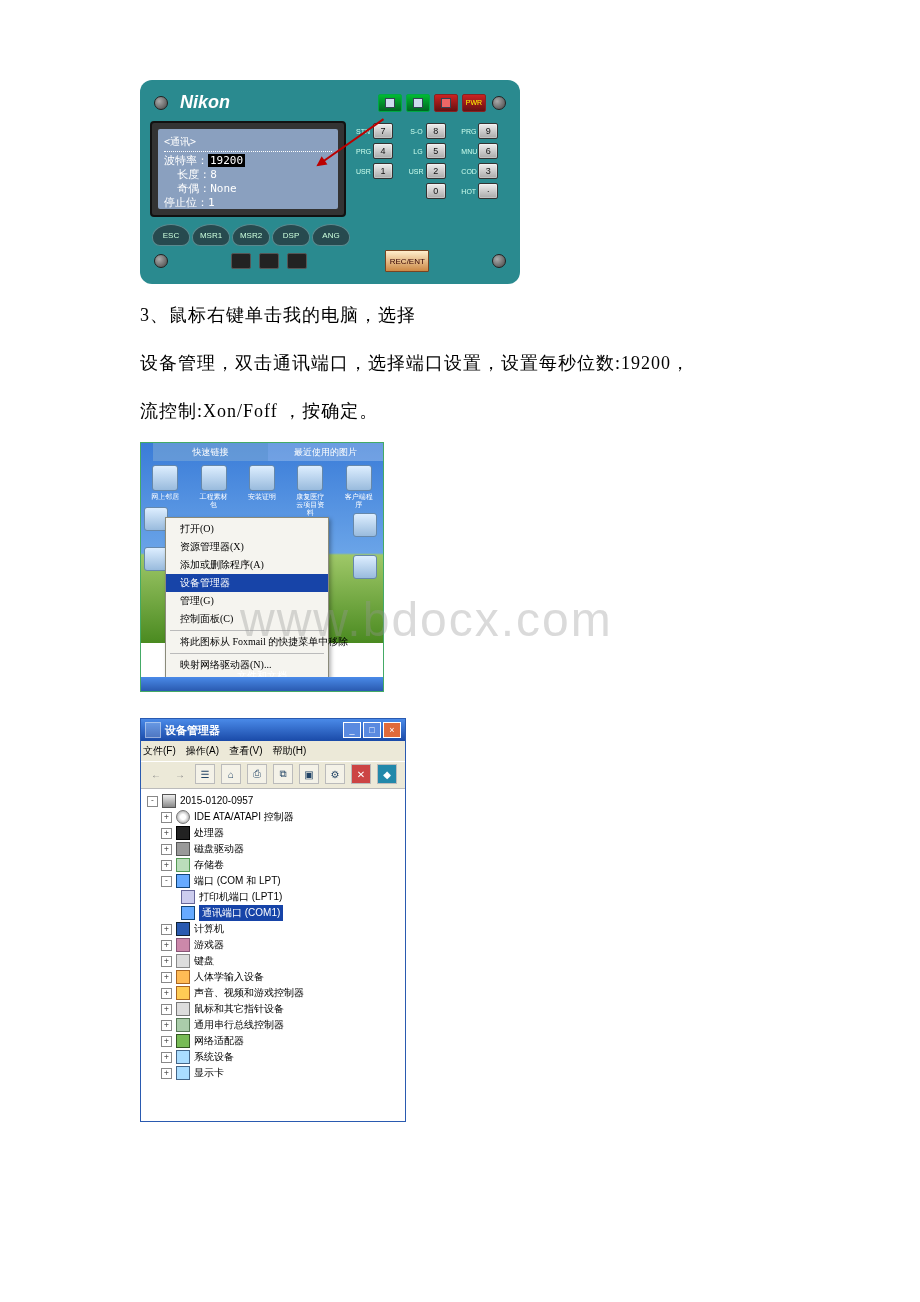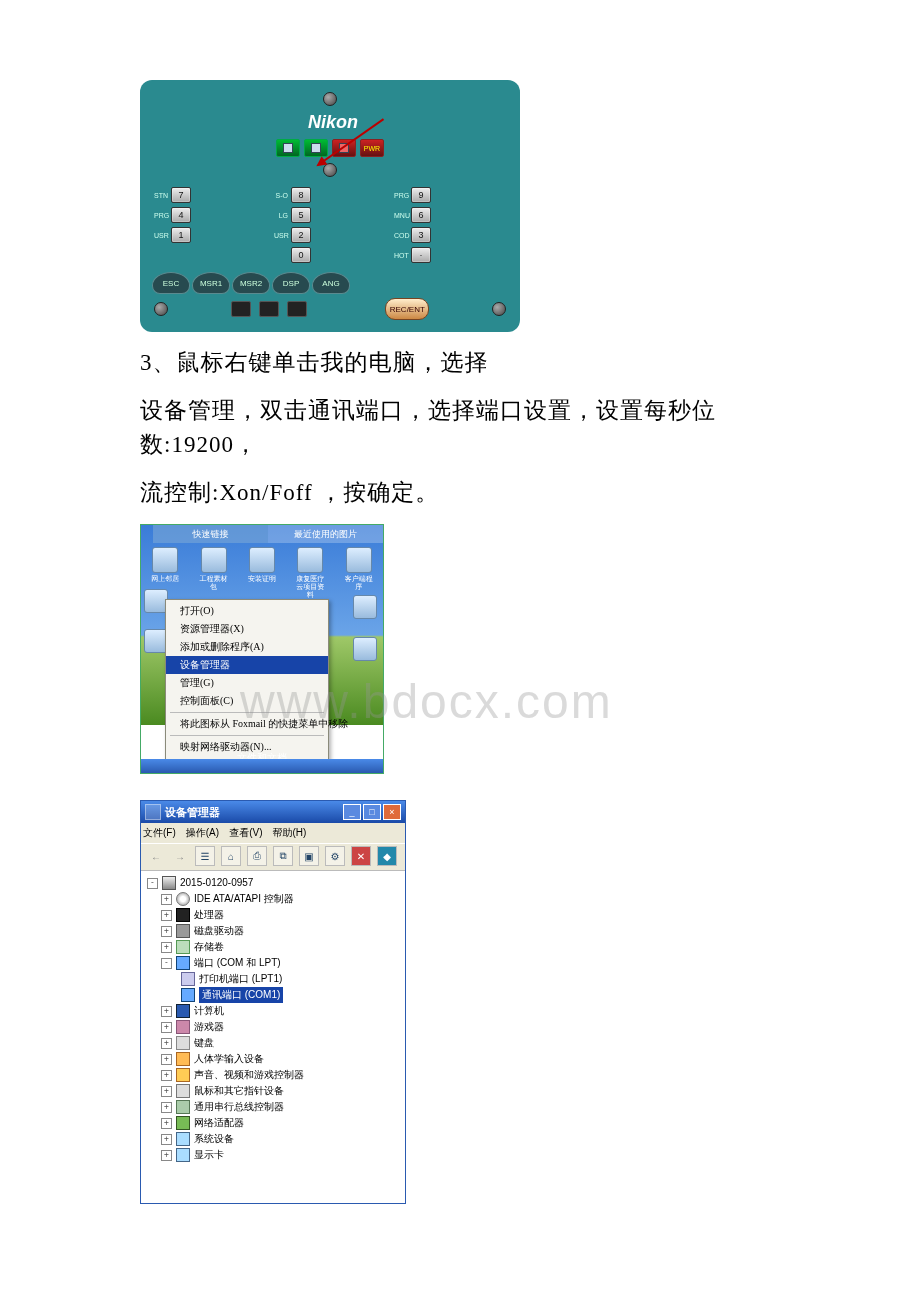--- a/index.html
+++ b/index.html
@@ -19,21 +19,20 @@
       border-radius: 12px;
       padding: 8px;
       box-sizing: border-box;
       position: relative;
     }
     .nikon-top {
       display: flex;
       align-items: center;
       gap: 6px;
       padding: 4px 6px;
-      flex-direction: column;
     }
     .screw {
       width: 12px; height: 12px; border-radius: 50%;
       background: radial-gradient(circle at 35% 35%, #aaa, #444);
       border: 1px solid #222;
     }
     .nikon-logo {
       color: #fff;
       font-family: Arial, sans-serif;
       font-style: italic;
@@ -155,28 +154,28 @@
     }
     .bottom-keys { display:flex; gap:8px; }
     .bottom-key {
       width: 18px;height:14px;
       background:#222;border:1px solid #555;border-radius:2px;
     }
     .rec-btn {
       width: 42px;height:20px;
       background: linear-gradient(#fec,#c84);
       border:1px solid #742;
-      border-radius: 10px;
+      border-radius: 1px;
       font-size:8px;font-family:Arial;color:#300;
       display:flex;align-items:center;justify-content:center;margin-left:16px;
     }
 
     
     .text-line {
-      font-size: 23px;
+      font-size: 18px;
       line-height: 34px;
       color: #000;
       margin: 14px 0;
       letter-spacing: 1px;
     }
 
     
     .xp-desktop {
       width: 244px;
       height: 250px;
@@ -356,20 +355,29 @@
         <div class="status-box red">
             <div class="sq" style="background:#e66;"></div>
           </div>
         <div class="status-box red pwr">
             <span>PWR</span>
           </div>
       </div>
       <div class="screw"></div>
     </div>
     <div class="nikon-body">
+      <div class="lcd-frame">
+        <div class="lcd">
+          <div class="lcd-title">&lt;通讯&gt;</div>
+          <div class="lcd-line"><span>波特率</span>：<span class="lcd-hl">19200</span></div>
+          <div class="lcd-line">  长度：8</div>
+          <div class="lcd-line">  奇偶：None</div>
+          <div class="lcd-line">停止位：1</div>
+        </div>
+      </div>
       <div class="keypad">
         <div class="kcell">
             <div class="klabel">STN</div>
             <div class="kbtn">7</div>
           </div>
         <div class="kcell">
             <div class="klabel">S-O</div>
             <div class="kbtn">8</div>
           </div>
         <div class="kcell">

